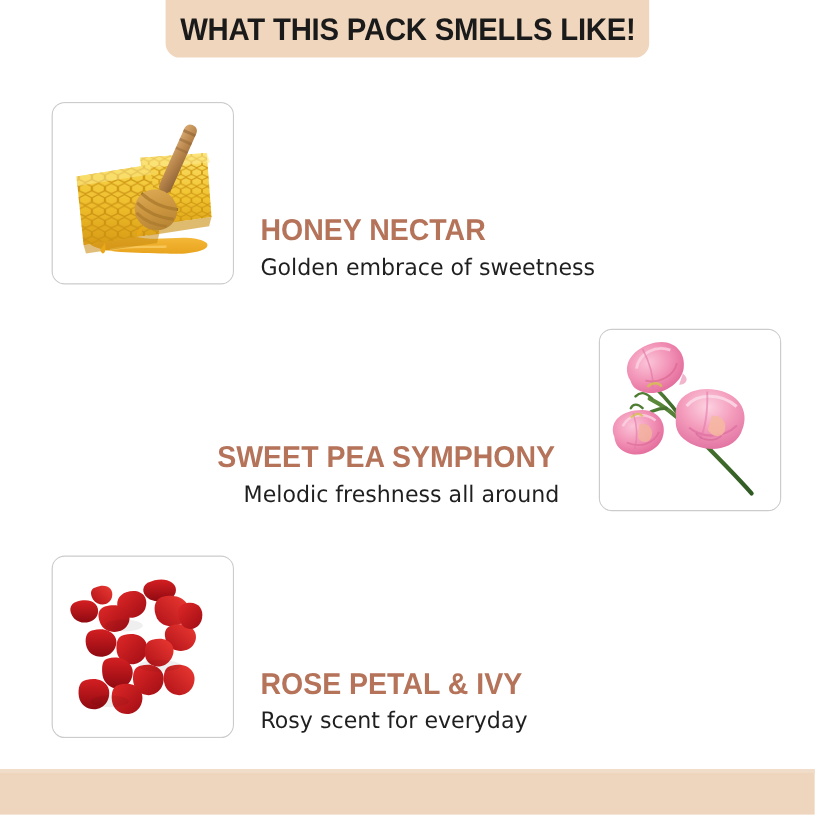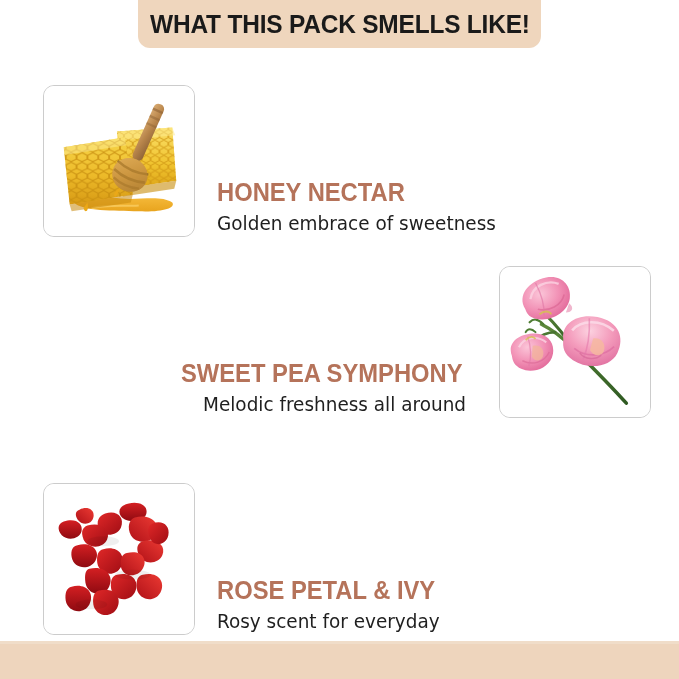--- a/index.html
+++ b/index.html
@@ -40,22 +40,22 @@
     transform: scaleX(0.94);
   }
 
   
   .row {
     position: absolute;
     display: flex;
     align-items: flex-end;
   }
   .row-1 { left: 43px;  top: 85px;  }
-  .row-2 { left: 181px; top: 266px; }
-  .row-3 { left: 43px;  top: 483px; }
+  .row-2 { left: 181px; top: 274px; }
+  .row-3 { left: 43px;  top: 463px; }
 
   .img-card {
     width: 152px;
     height: 152px;
     box-sizing: border-box;
     border: 1px solid #cccccc;
     border-radius: 11px;
     background: #ffffff;
     flex: 0 0 auto;
     overflow: hidden;

